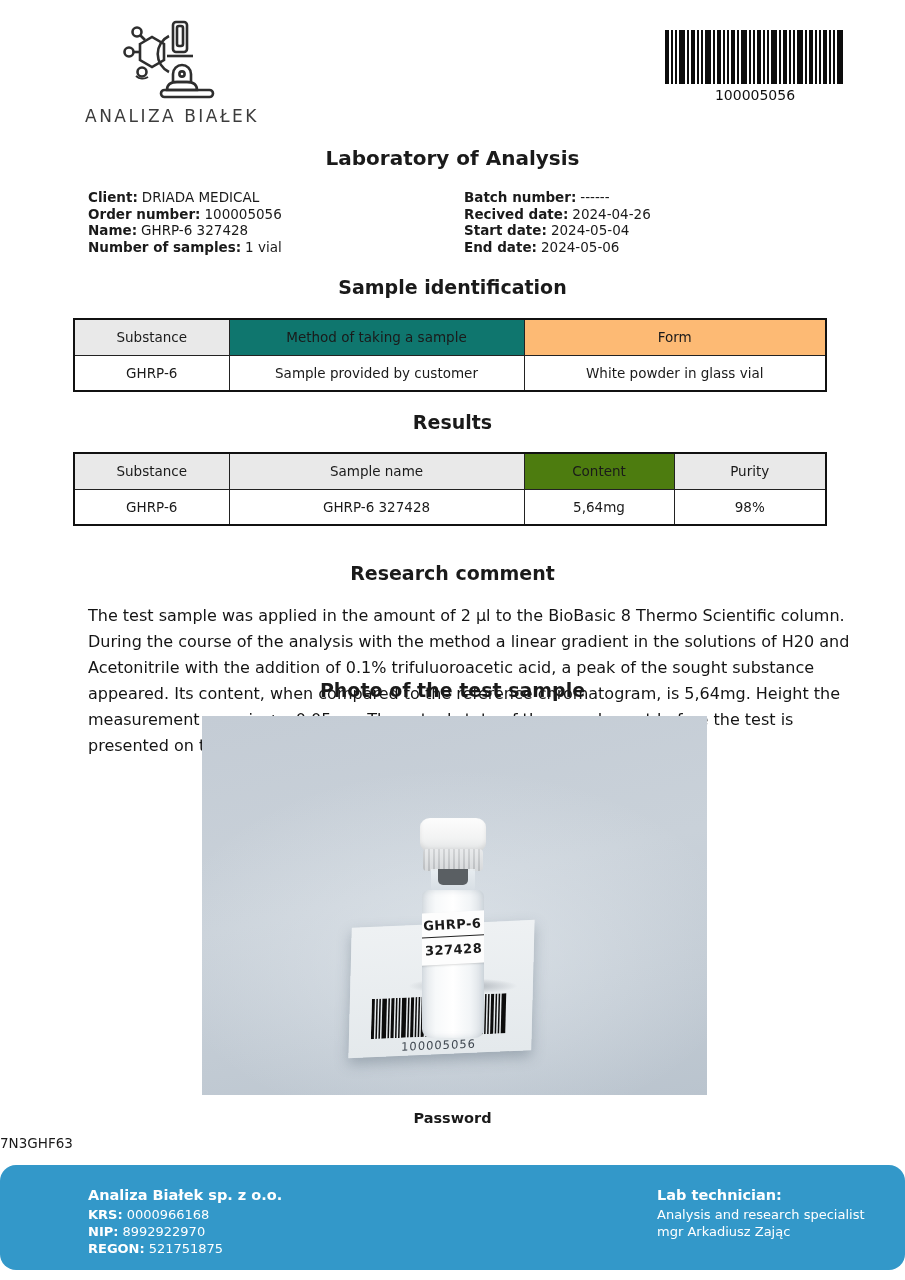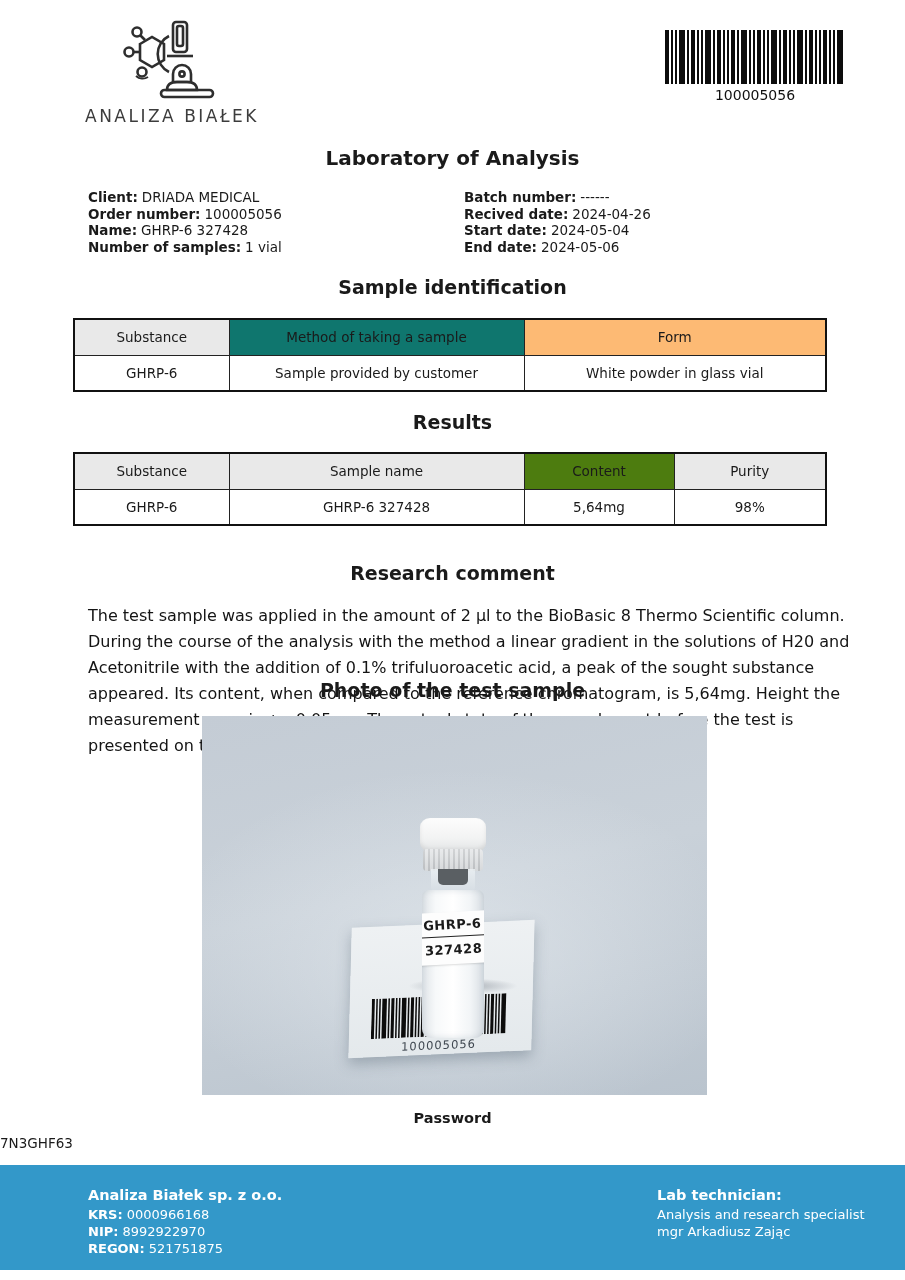--- a/index.html
+++ b/index.html
@@ -87,21 +87,21 @@
                     border-bottom:1.5px solid #222; padding-bottom:4px; margin:0 2px; }
   .vial-label .l2 { font-size:13px; font-weight:bold; letter-spacing:0.5px; padding-top:5px; }
 
   
   .password-label { position:absolute; top:1110px; left:0; width:100%; text-align:center;
                     font-size:14.5px; font-weight:bold; }
   .password-value { position:absolute; top:1135px; left:0; width:100%; 
                     font-size:13.5px; }
 
   
-  .footer { position:absolute; left:0; top:1165px; width:905px; height:105px; color:#ffffff; }
+  .footer { position:absolute; left:0; top:1165px; width:905px; height:105px; color:#ffffff;border-radius:16px; }
   .f-col { position:absolute; top:22px; font-size:13px; line-height:17px; }
   .f-col .f-head { font-weight:bold; font-size:14.5px; margin-bottom:2px; }
   .f-col.c1 { left:88px; }
   .f-col.c2 { left:360px; }
   .f-col.c3 { left:657px; }
   .f-row b { margin-right:4px; }
 </style>
 </head>
 <body>
 

